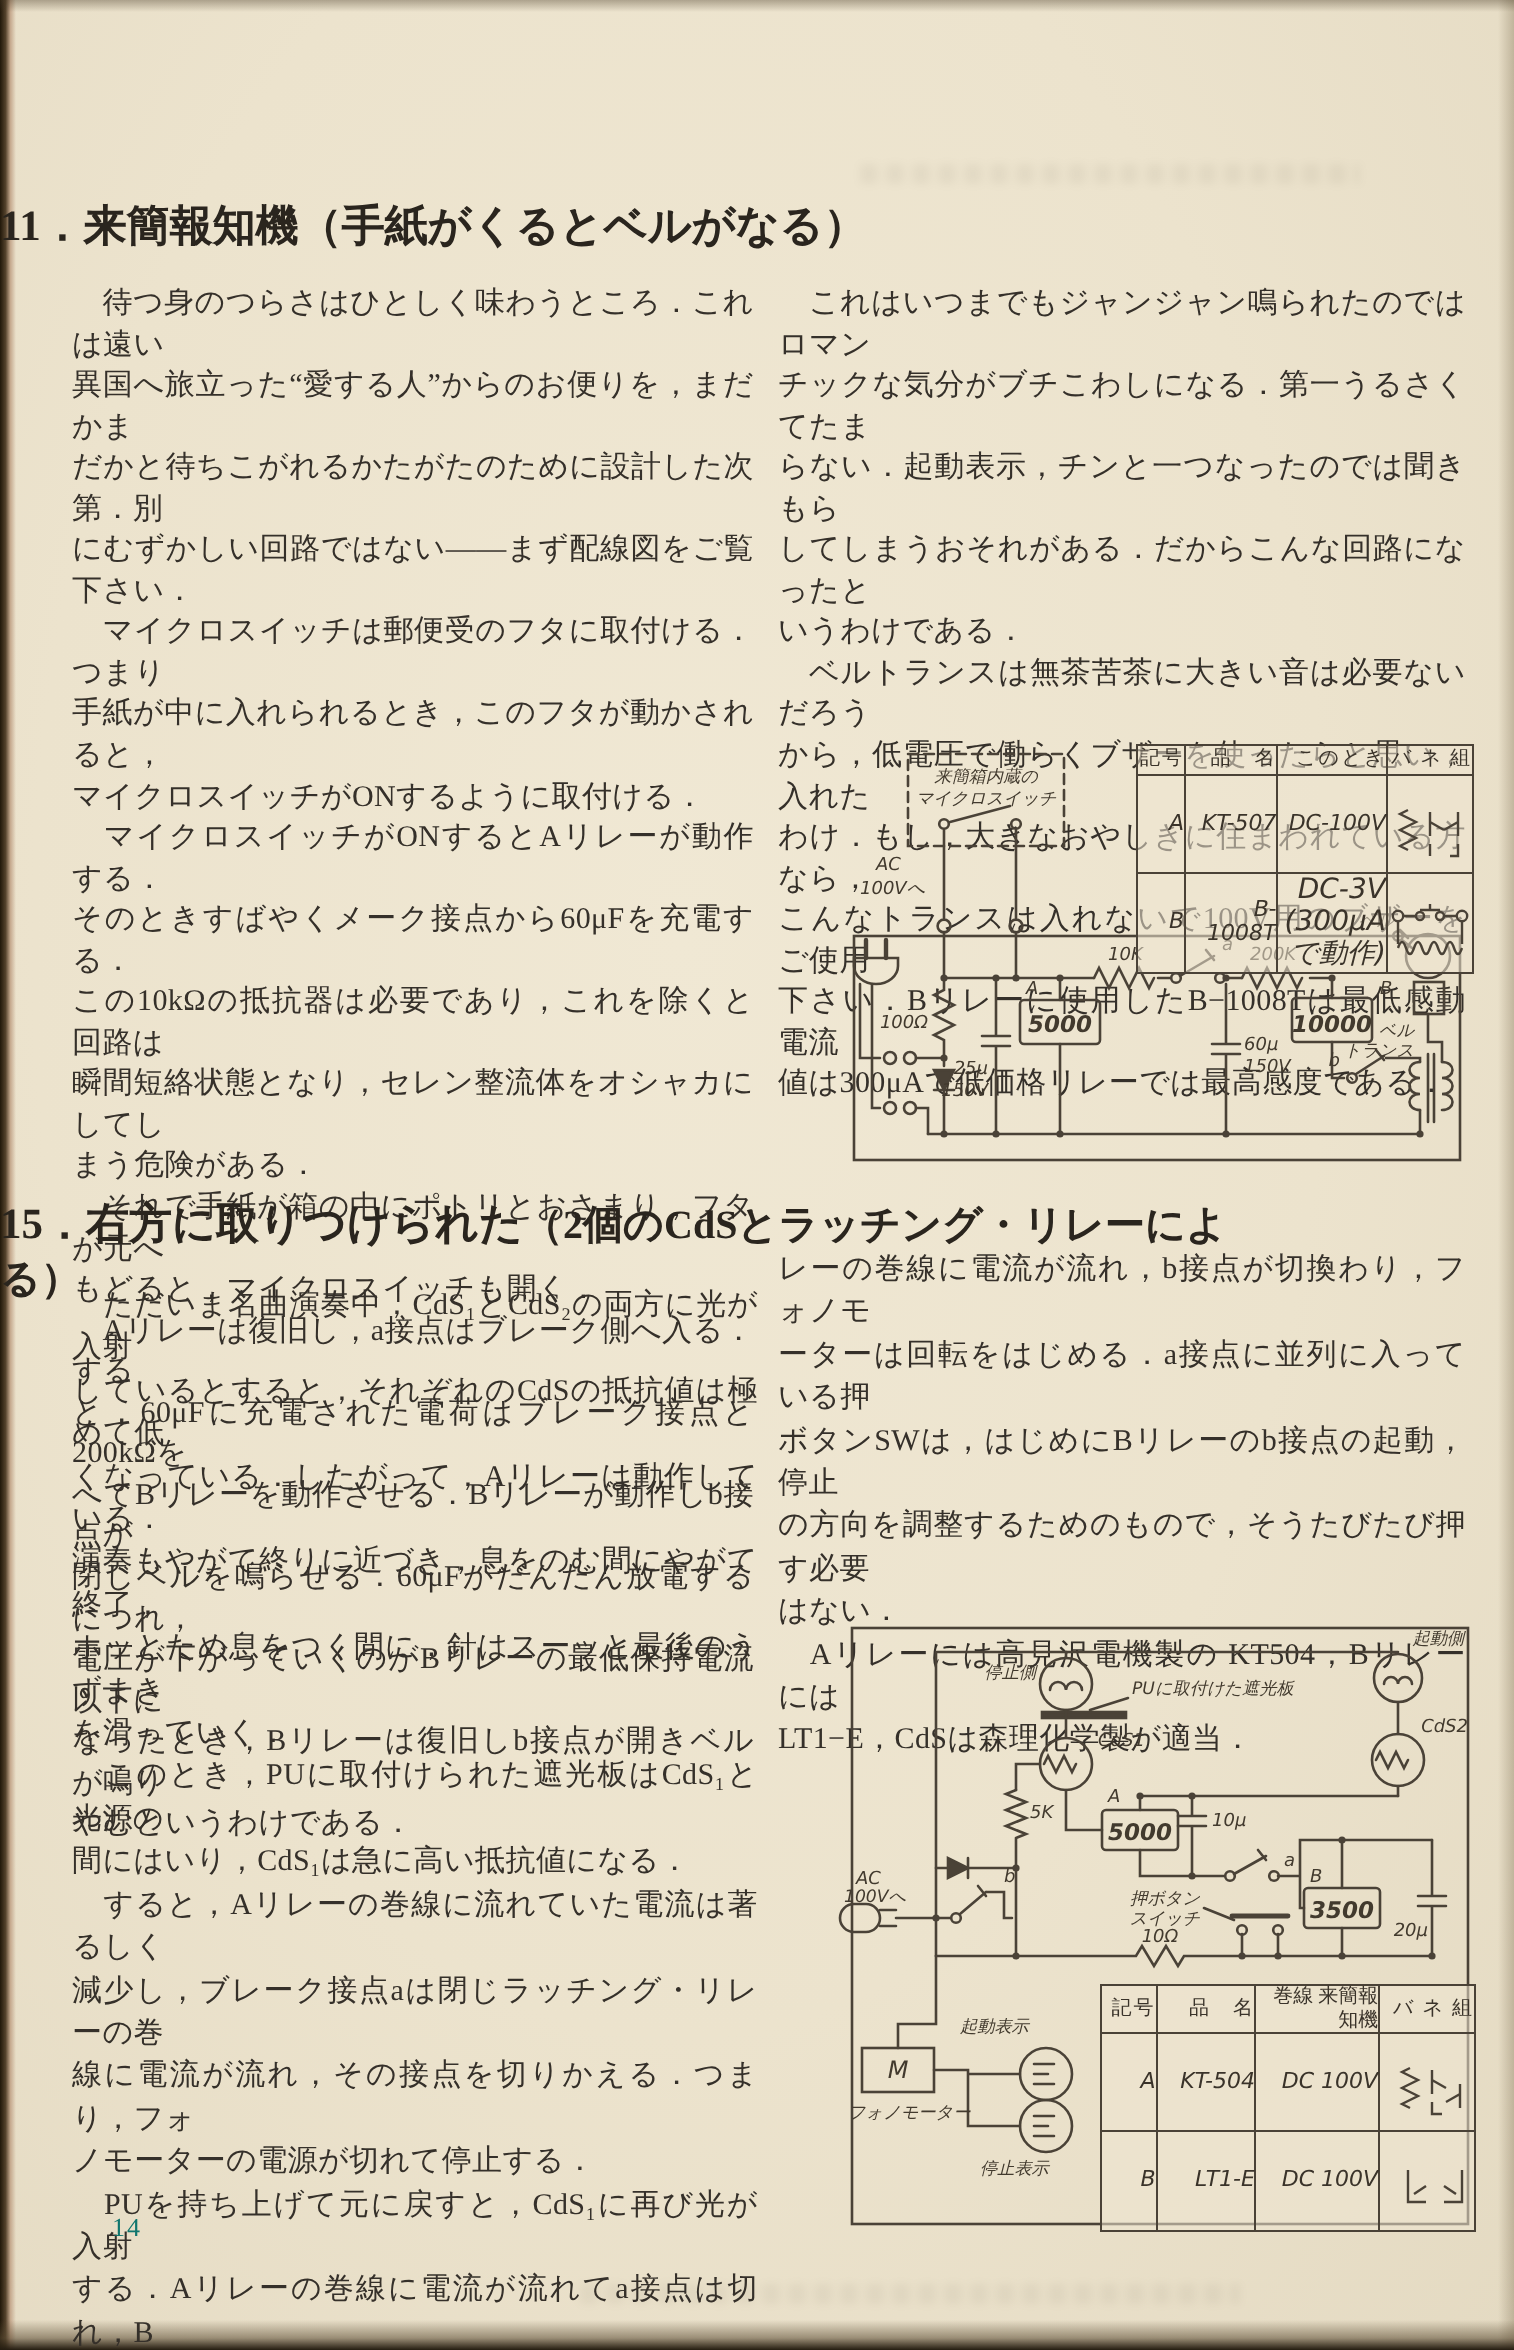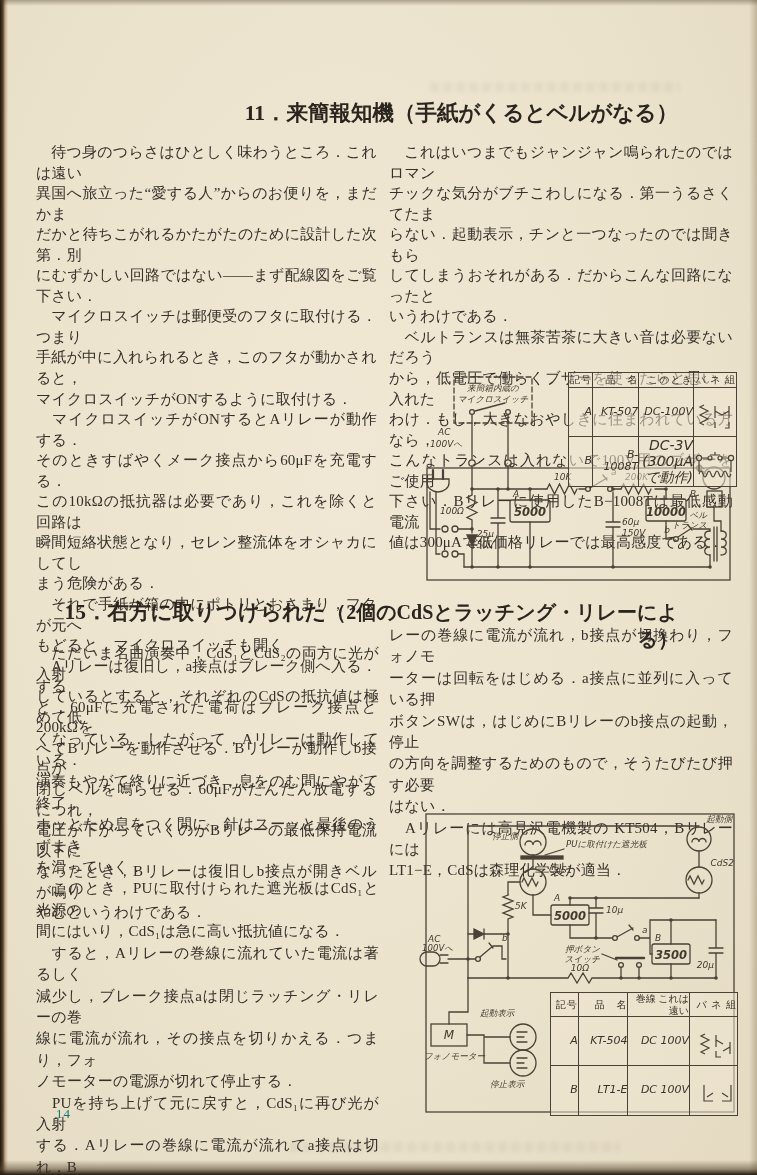--- a/index.html
+++ b/index.html
@@ -1,21 +1,21 @@
 <!DOCTYPE html>
 <html><head>
 <meta charset="utf-8">
 <style>
   html,body{margin:0;padding:0}
   body{width:757px;height:1175px;position:relative;overflow:hidden;
        background:radial-gradient(ellipse at 45% 40%, #f0e8d4 0%, #ece3cd 55%, #e4dac2 100%);
        font-family:"Liberation Serif","DejaVu Serif",serif;color:#322b22}
   .abs{position:absolute}
   .col{white-space:pre-line;font-size:15px;letter-spacing:.2px;color:#35302a;text-align:justify}
-  .title{width:645px;text-align:right;font-weight:bold;color:#292items41d;margin-left:33px;}
+  .title{width:645px;text-align:left;font-weight:bold;color:#292items41d;}
   .t-main{font-size:21.5px;font-weight:bold;color:#2a251e}
   .t-paren{font-size:21.5px;font-weight:bold;color:#2a251e}
   .t-paren-sm{font-size:20px;font-weight:bold;color:#2a251e}
   .pagenum{font-size:13px;color:#0f766e;letter-spacing:1px}
   svg text{font-family:"DejaVu Sans",sans-serif;font-style:italic;fill:#423a2e;font-size:9px;stroke:none}
   svg text.kj{font-size:8.6px}
   svg text.val{font-size:11.5px;font-weight:bold}
   .ctable{position:absolute;border-collapse:collapse;font-family:"DejaVu Sans",sans-serif;color:#3a332a;background:rgba(238,230,210,.55)}
   .ctable td{border:1.4px solid #4a4237;text-align:right;vertical-align:middle;font-size:11px;font-style:italic;white-space:pre-line;padding:0;line-height:1.15}
   .ctable tr.th td{font-style:normal;font-size:10px;font-family:"Liberation Serif",serif;letter-spacing:1px}
@@ -386,21 +386,21 @@
   <colgroup>
       <col style="width:28px">
       <col style="width:50px">
       <col style="width:62px">
       <col style="width:48px">
     </colgroup>
   <tbody>
       <tr class="th" style="height:15px">
     <td>記号</td>
     <td>品　名</td>
-    <td style="letter-spacing:0">巻線 これは遠い</td>
+    <td style="letter-spacing:0">巻線 来簡報知機</td>
     <td>バ ネ 組</td>
   </tr>
   <tr style="height:41px">
     <td>A</td>
     <td>KT-504</td>
     <td>DC 100V</td>
     <td>
       <svg width="40" height="32" viewBox="0 0 40 32">
         <g stroke="#4a4237" stroke-width="1.2" fill="none">
           <path d="M8 4 l-4 2 8 4 -8 4 8 4 -8 4 4 2"></path>

